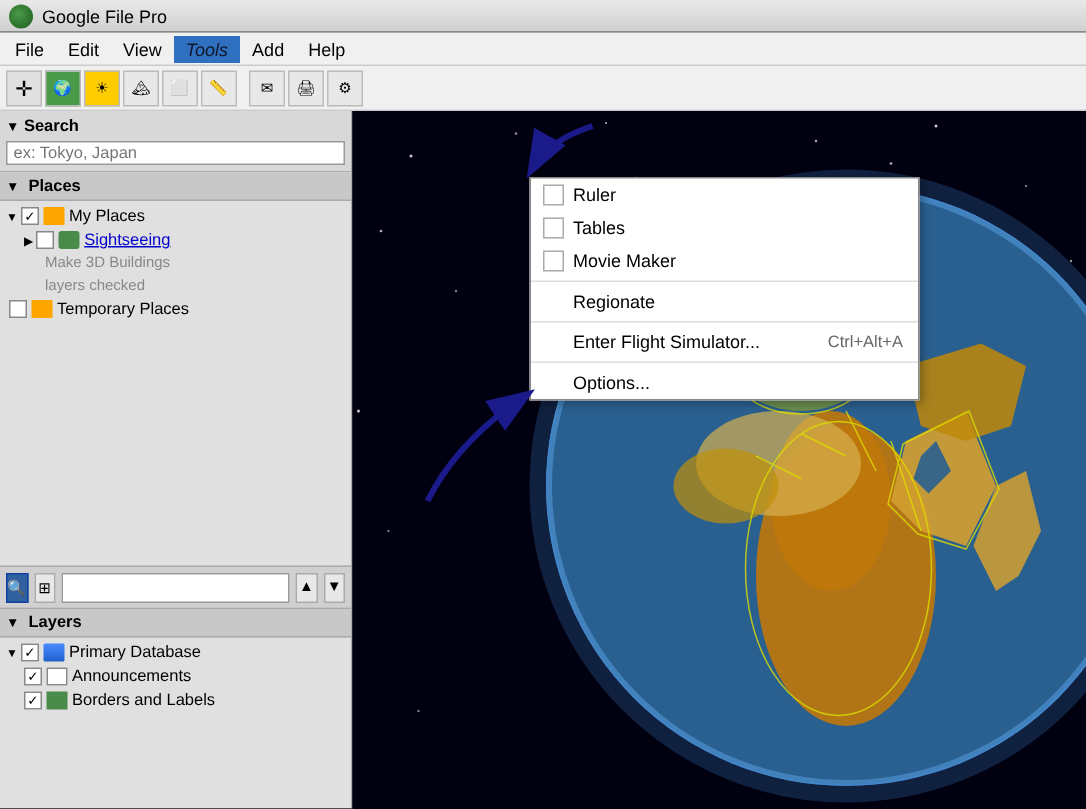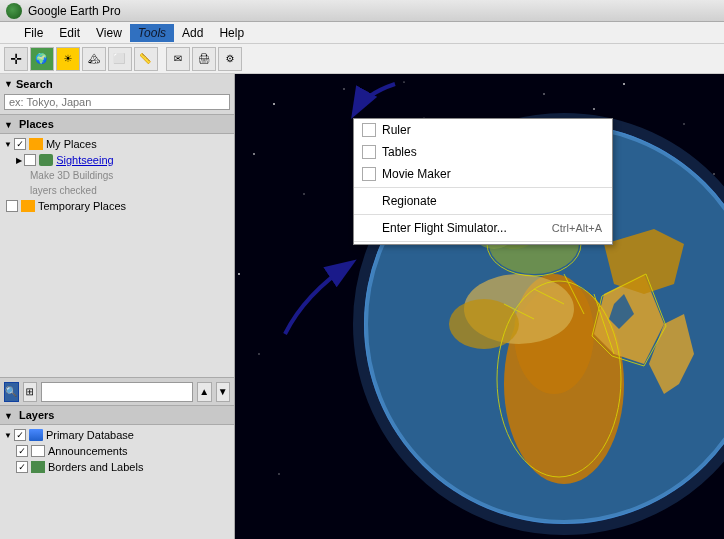--- a/index.html
+++ b/index.html
@@ -36,21 +36,21 @@
       font-weight: normal;
       color: #000;
     }
 
     
     #menubar {
       height: 22px;
       background: #f0f0f0;
       display: flex;
       align-items: center;
-      padding: 0 16px;
+      padding: 0 2px;
       border-bottom: 1px solid #ccc;
       position: relative;
       z-index: 100;
     }
     .menu-item {
       padding: 2px 8px;
       cursor: pointer;
       font-size: 12px;
       color: #000;
       position: relative;
@@ -356,21 +356,21 @@
       height: 1px;
       background: #ddd;
       margin: 2px 0;
     }
   </style>
 </head>
 <body>
 
 <div id="titlebar">
   <div class="app-icon"></div>
-  <span class="title-text">Google Earth Pro</span>
+  <span class="title-text">Google File Pro</span>
 </div>
 
 <div id="menubar">
   <div class="menu-item">File</div>
   <div class="menu-item">Edit</div>
   <div class="menu-item">View</div>
   <div class="menu-item active">Tools</div>
   <div class="menu-item">Add</div>
   <div class="menu-item">Help</div>
 </div>
@@ -585,20 +585,23 @@
         <span>Regionate</span>
       </div>
       <div class="dropdown-separator"></div>
 
       <div class="dropdown-item">
         <span>Enter Flight Simulator...</span>
         <span class="shortcut">Ctrl+Alt+A</span>
       </div>
       <div class="dropdown-separator"></div>
 
+      <div class="dropdown-item">
+        <span>Options...</span>
+      </div>
     </div>
 
     <svg style="position:absolute;top:0;left:0;width:100%;height:100%;pointer-events:none;z-index:400;">
 
       <defs>
         <marker id="arrowhead1" markerWidth="8" markerHeight="8" refX="6" refY="3" orient="auto">
           <polygon points="0 0, 8 3, 0 6" fill="#1a1a8a"></polygon>
         </marker>
         <marker id="arrowhead2" markerWidth="8" markerHeight="8" refX="6" refY="3" orient="auto">
           <polygon points="0 0, 8 3, 0 6" fill="#1a1a8a"></polygon>

